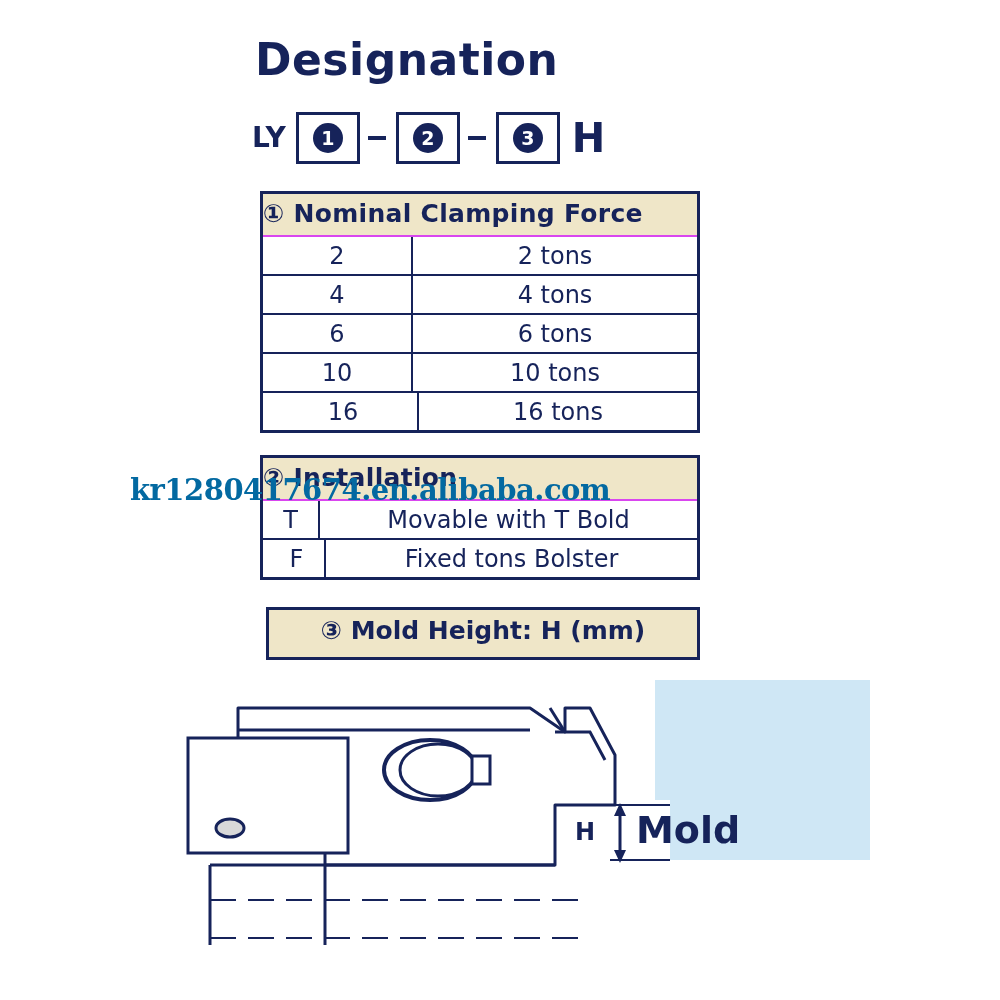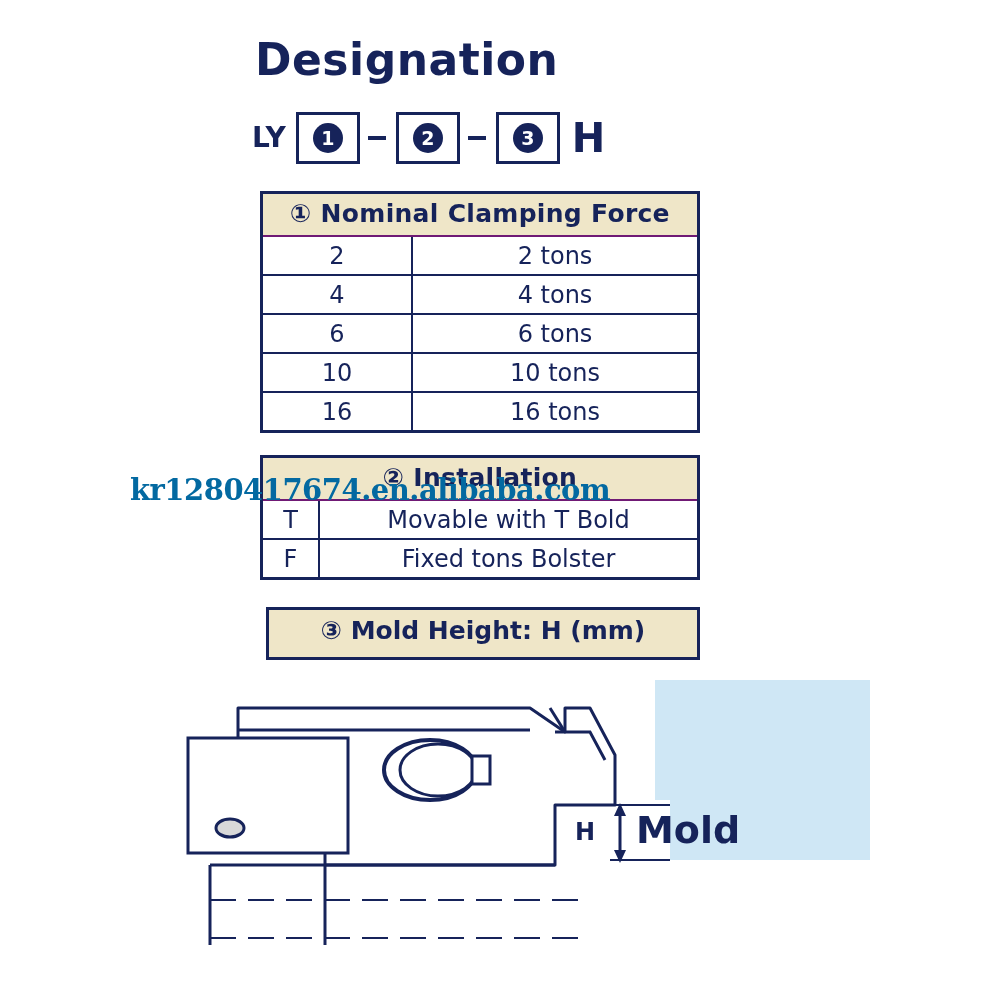--- a/index.html
+++ b/index.html
@@ -92,35 +92,35 @@
 
   
   .tbl {
     position: absolute;
     border: 3px solid #16235a;
     box-sizing: border-box;
     background: #ffffff;
   }
   .tbl .hdr {
     background: #efe6c8;
-    border-bottom: 2px solid #701a75;
+    border-bottom: 2px solid #d946ef;
     font-size: 25px;
     font-weight: bold;
     color: #16235a;
-    text-align: center;
+    text-align: left;
     padding: 5px 0 7px 0;
     font-family: "DejaVu Sans", sans-serif;
     letter-spacing: 0.3px;
   }
   .tbl .row {
     display: flex;
     border-bottom: 2px solid #16235a;
     height: 37px;
   }
-  .tbl .row:last-child { border-bottom: none; }
+  .tbl .row:last-child { border-bottom: none; padding-left: 6px; }
   .tbl .cell {
     display: flex;
     align-items: center;
     justify-content: center;
     font-size: 24px;
     color: #16235a;
     font-family: "DejaVu Sans", sans-serif;
   }
 
   

